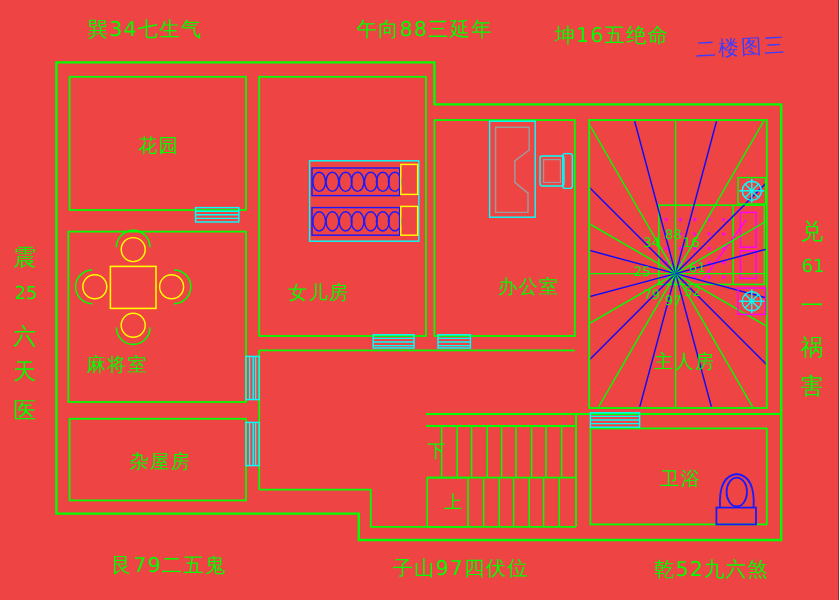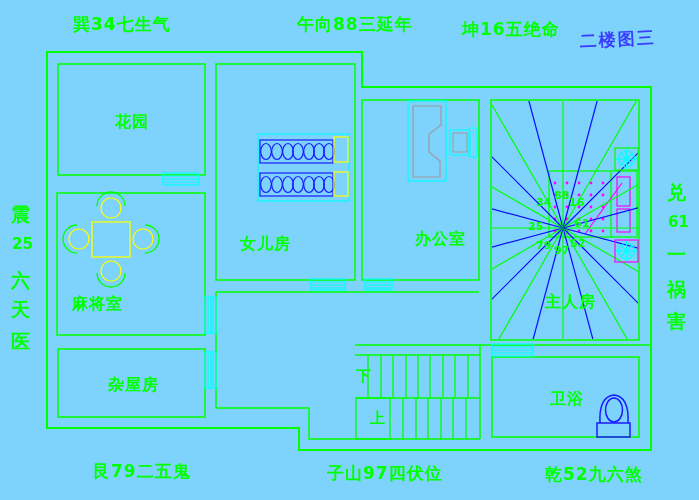--- a/index.html
+++ b/index.html
@@ -1,22 +1,21 @@
 <!DOCTYPE html>
 <html><head>
 <meta charset="utf-8">
 <style>
   html,body{margin:0;padding:0;background:#000;}
   .canvas{
     position:relative;
     width:699px;height:500px;
-    background:#7dd3fc;
+    background:#ef4444;
     overflow:hidden;
     font-family:"DejaVu Sans",sans-serif;
-    font-weight:bold;
   }
   svg{display:block;}
   svg text{
     font-family:"DejaVu Sans",sans-serif;
     fill:#00ff00;
   }
   .t-border{font-size:17px;letter-spacing:1px;}
   .t-room{font-size:16px;letter-spacing:1px;}
   .t-side{font-size:19px;}
   .t-side-num{font-size:15px;}

